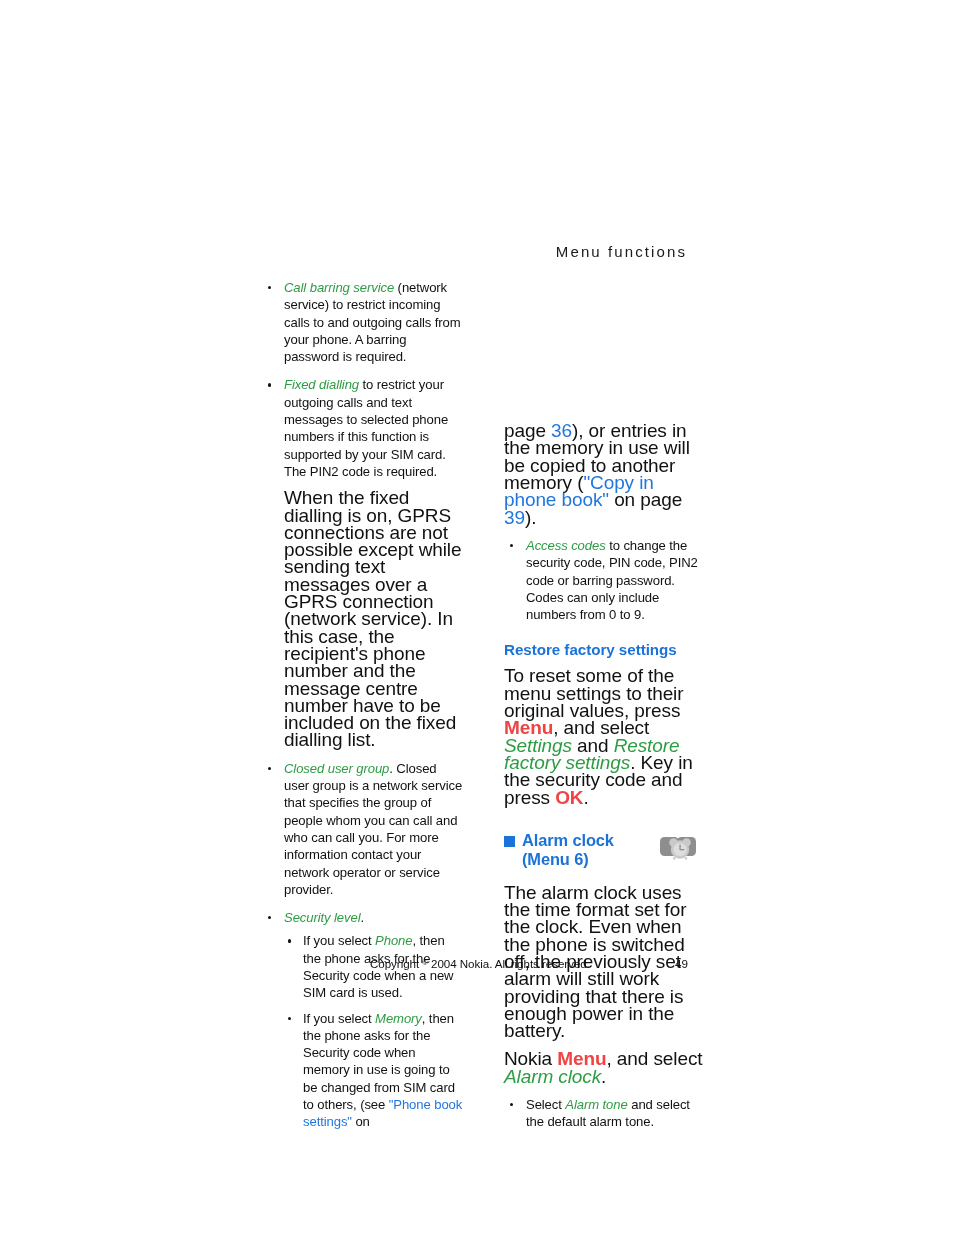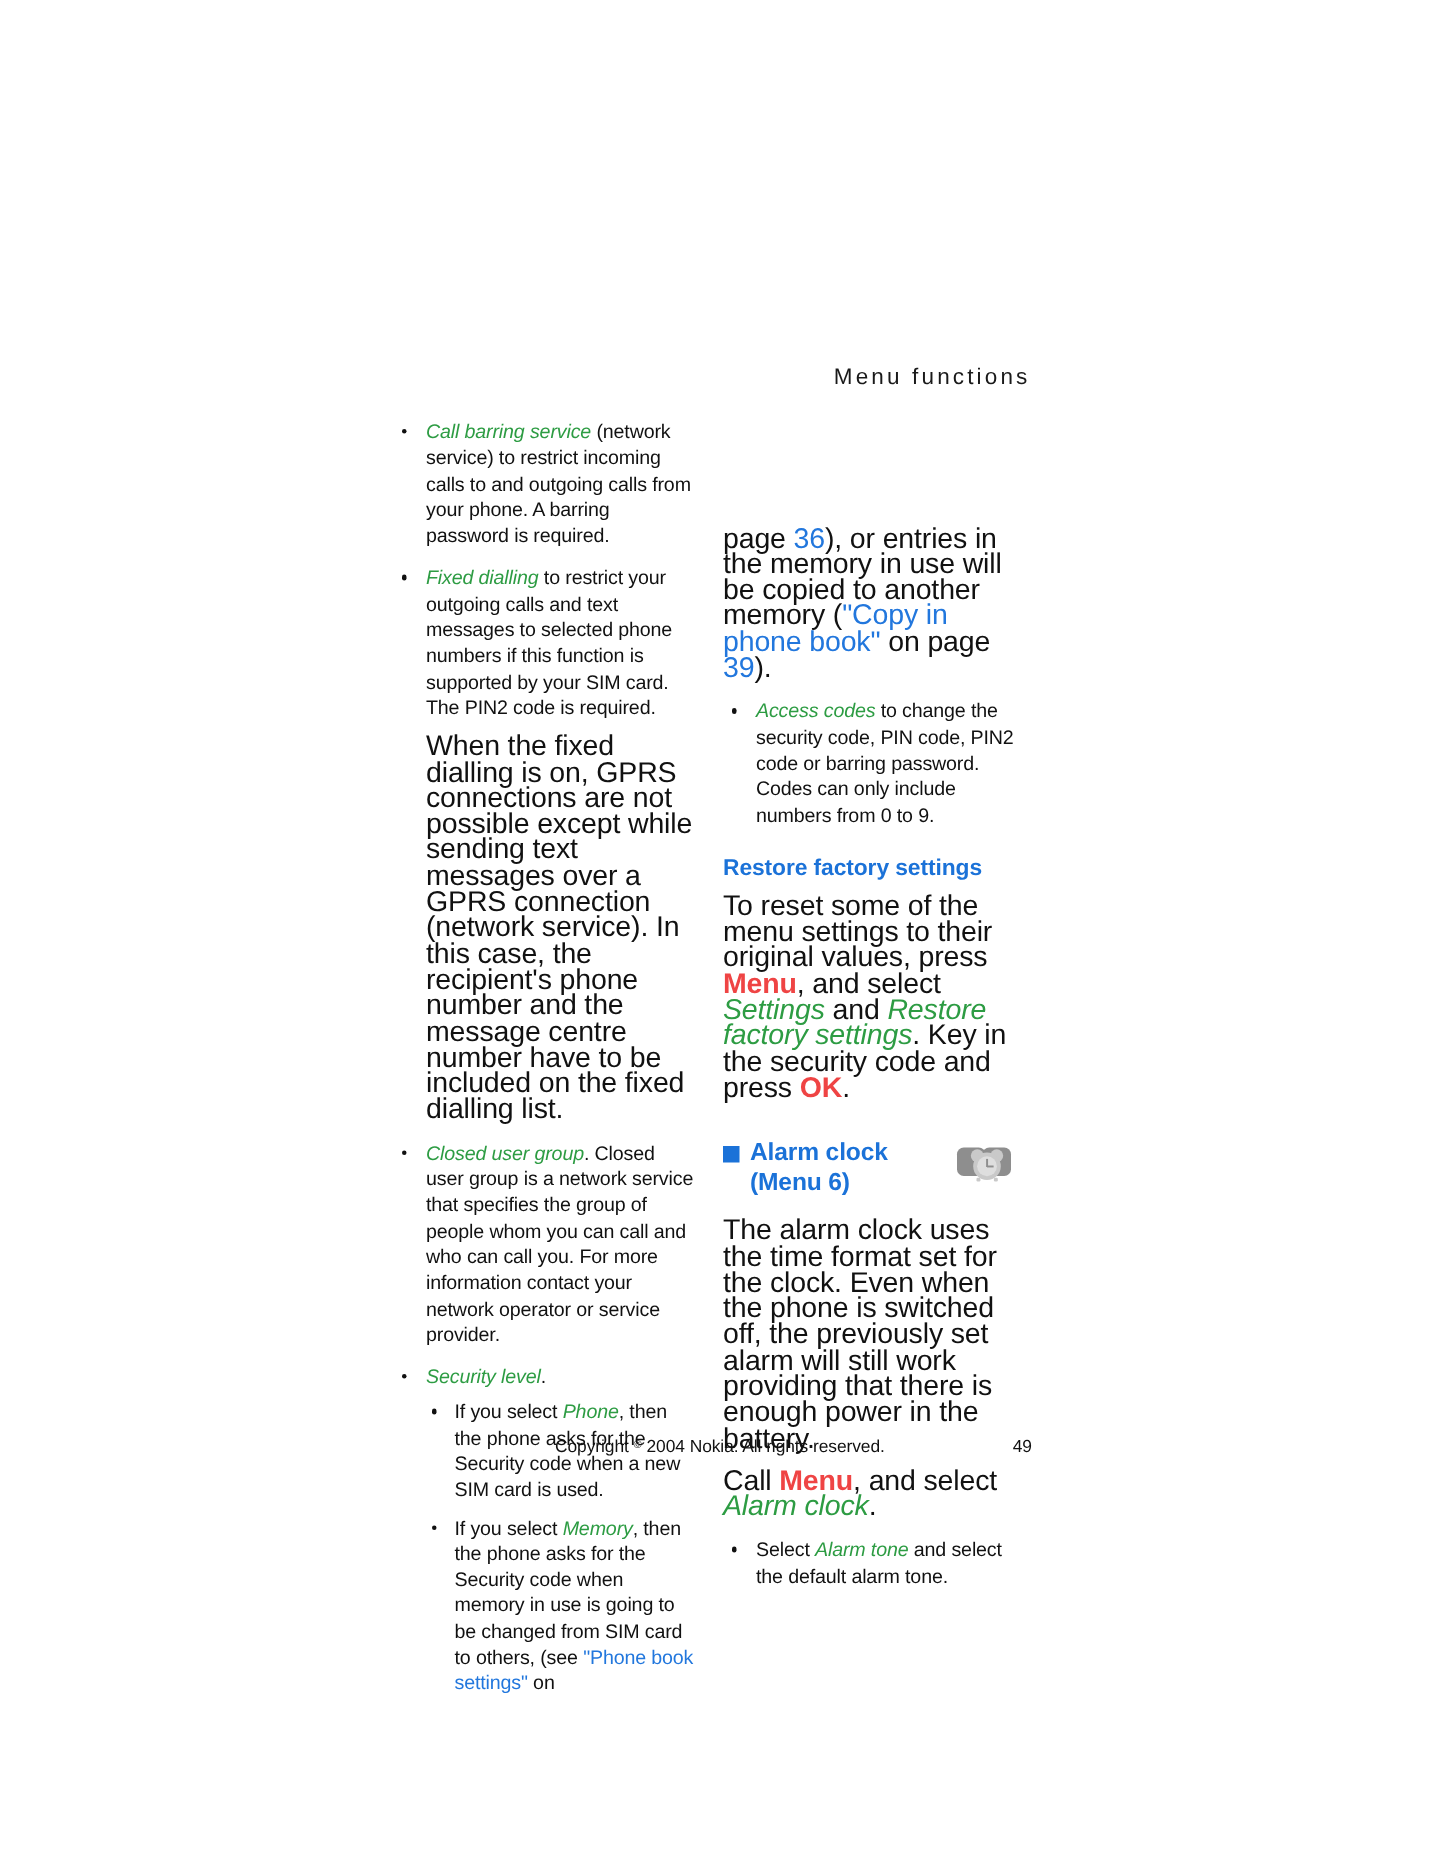--- a/index.html
+++ b/index.html
@@ -32,22 +32,22 @@
     color: #1a1a1a;
     font-weight: 400;
     height: 14px;
     margin-bottom: 22px;
     padding-right: 1px;
   }
 
   
   .columns {
     display: flex;
-    align-items: center;
-    gap: 19px;
+    align-items: flex-end;
+    gap: 41px;
   }
   .col {
     width: 201px;
     flex: 0 0 201px;
   }
 
   
   .para {
     font-size: 19px;
     line-height: 17.3px;
@@ -282,21 +282,21 @@
           <rect x="21" y="16" width="4.4" height="1.3" fill="#8e8e8e"></rect>
 
           <rect x="14" y="24.2" width="2.6" height="2.4" rx="0.8" fill="#c9c9c9"></rect>
           <rect x="25.6" y="24.2" width="2.6" height="2.4" rx="0.8" fill="#c9c9c9"></rect>
         </svg>
       </div>
 
       <div class="para">The alarm clock uses the time format set for the clock. Even when the phone is switched off, the previously set alarm will still work providing that there is enough power in the battery.</div>
 
       <div class="para">
-        <span>Call </span><span class="key">Menu</span><span>, and select </span><span class="menuitem">Alarm clock</span><span>.</span>
+        <span>Nokia </span><span class="key">Menu</span><span>, and select </span><span class="menuitem">Alarm clock</span><span>.</span>
       </div>
 
       <ul class="bullets">
         <li>
           <span class="dot"></span>
           <span>Select </span><span class="menuitem">Alarm tone</span><span> and select the default alarm tone.</span>
         </li>
       </ul>
 
     </div>

